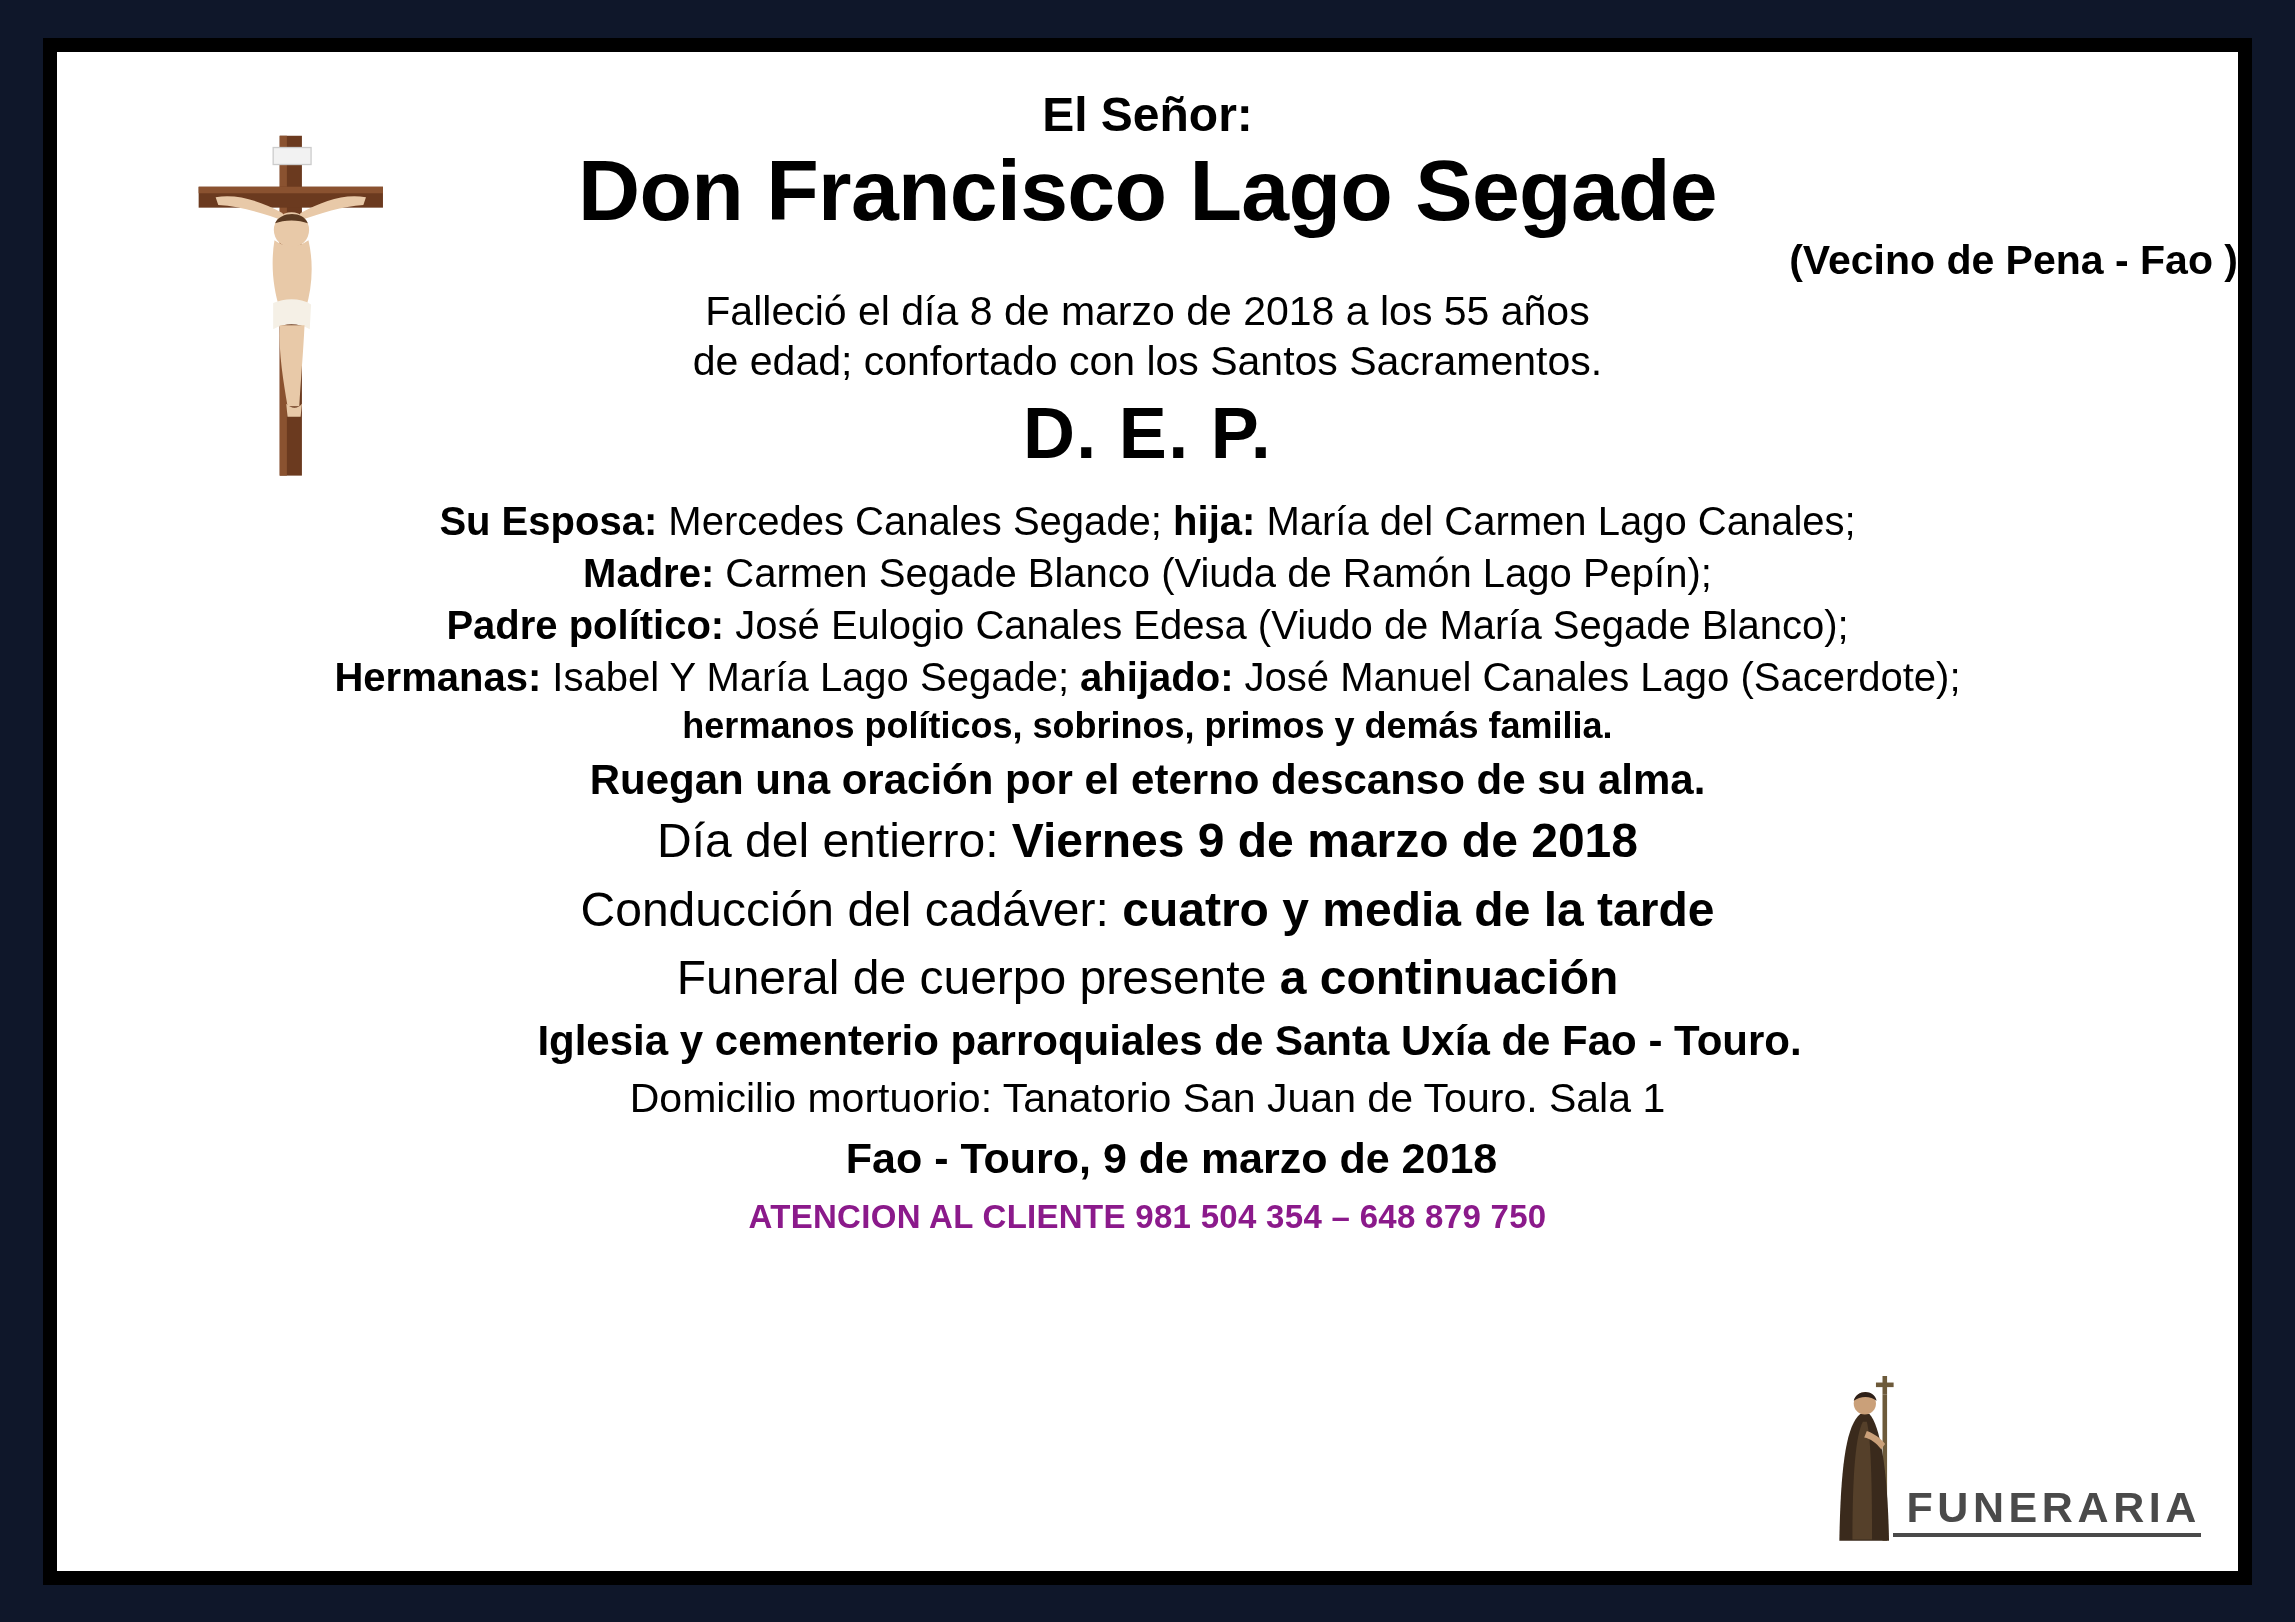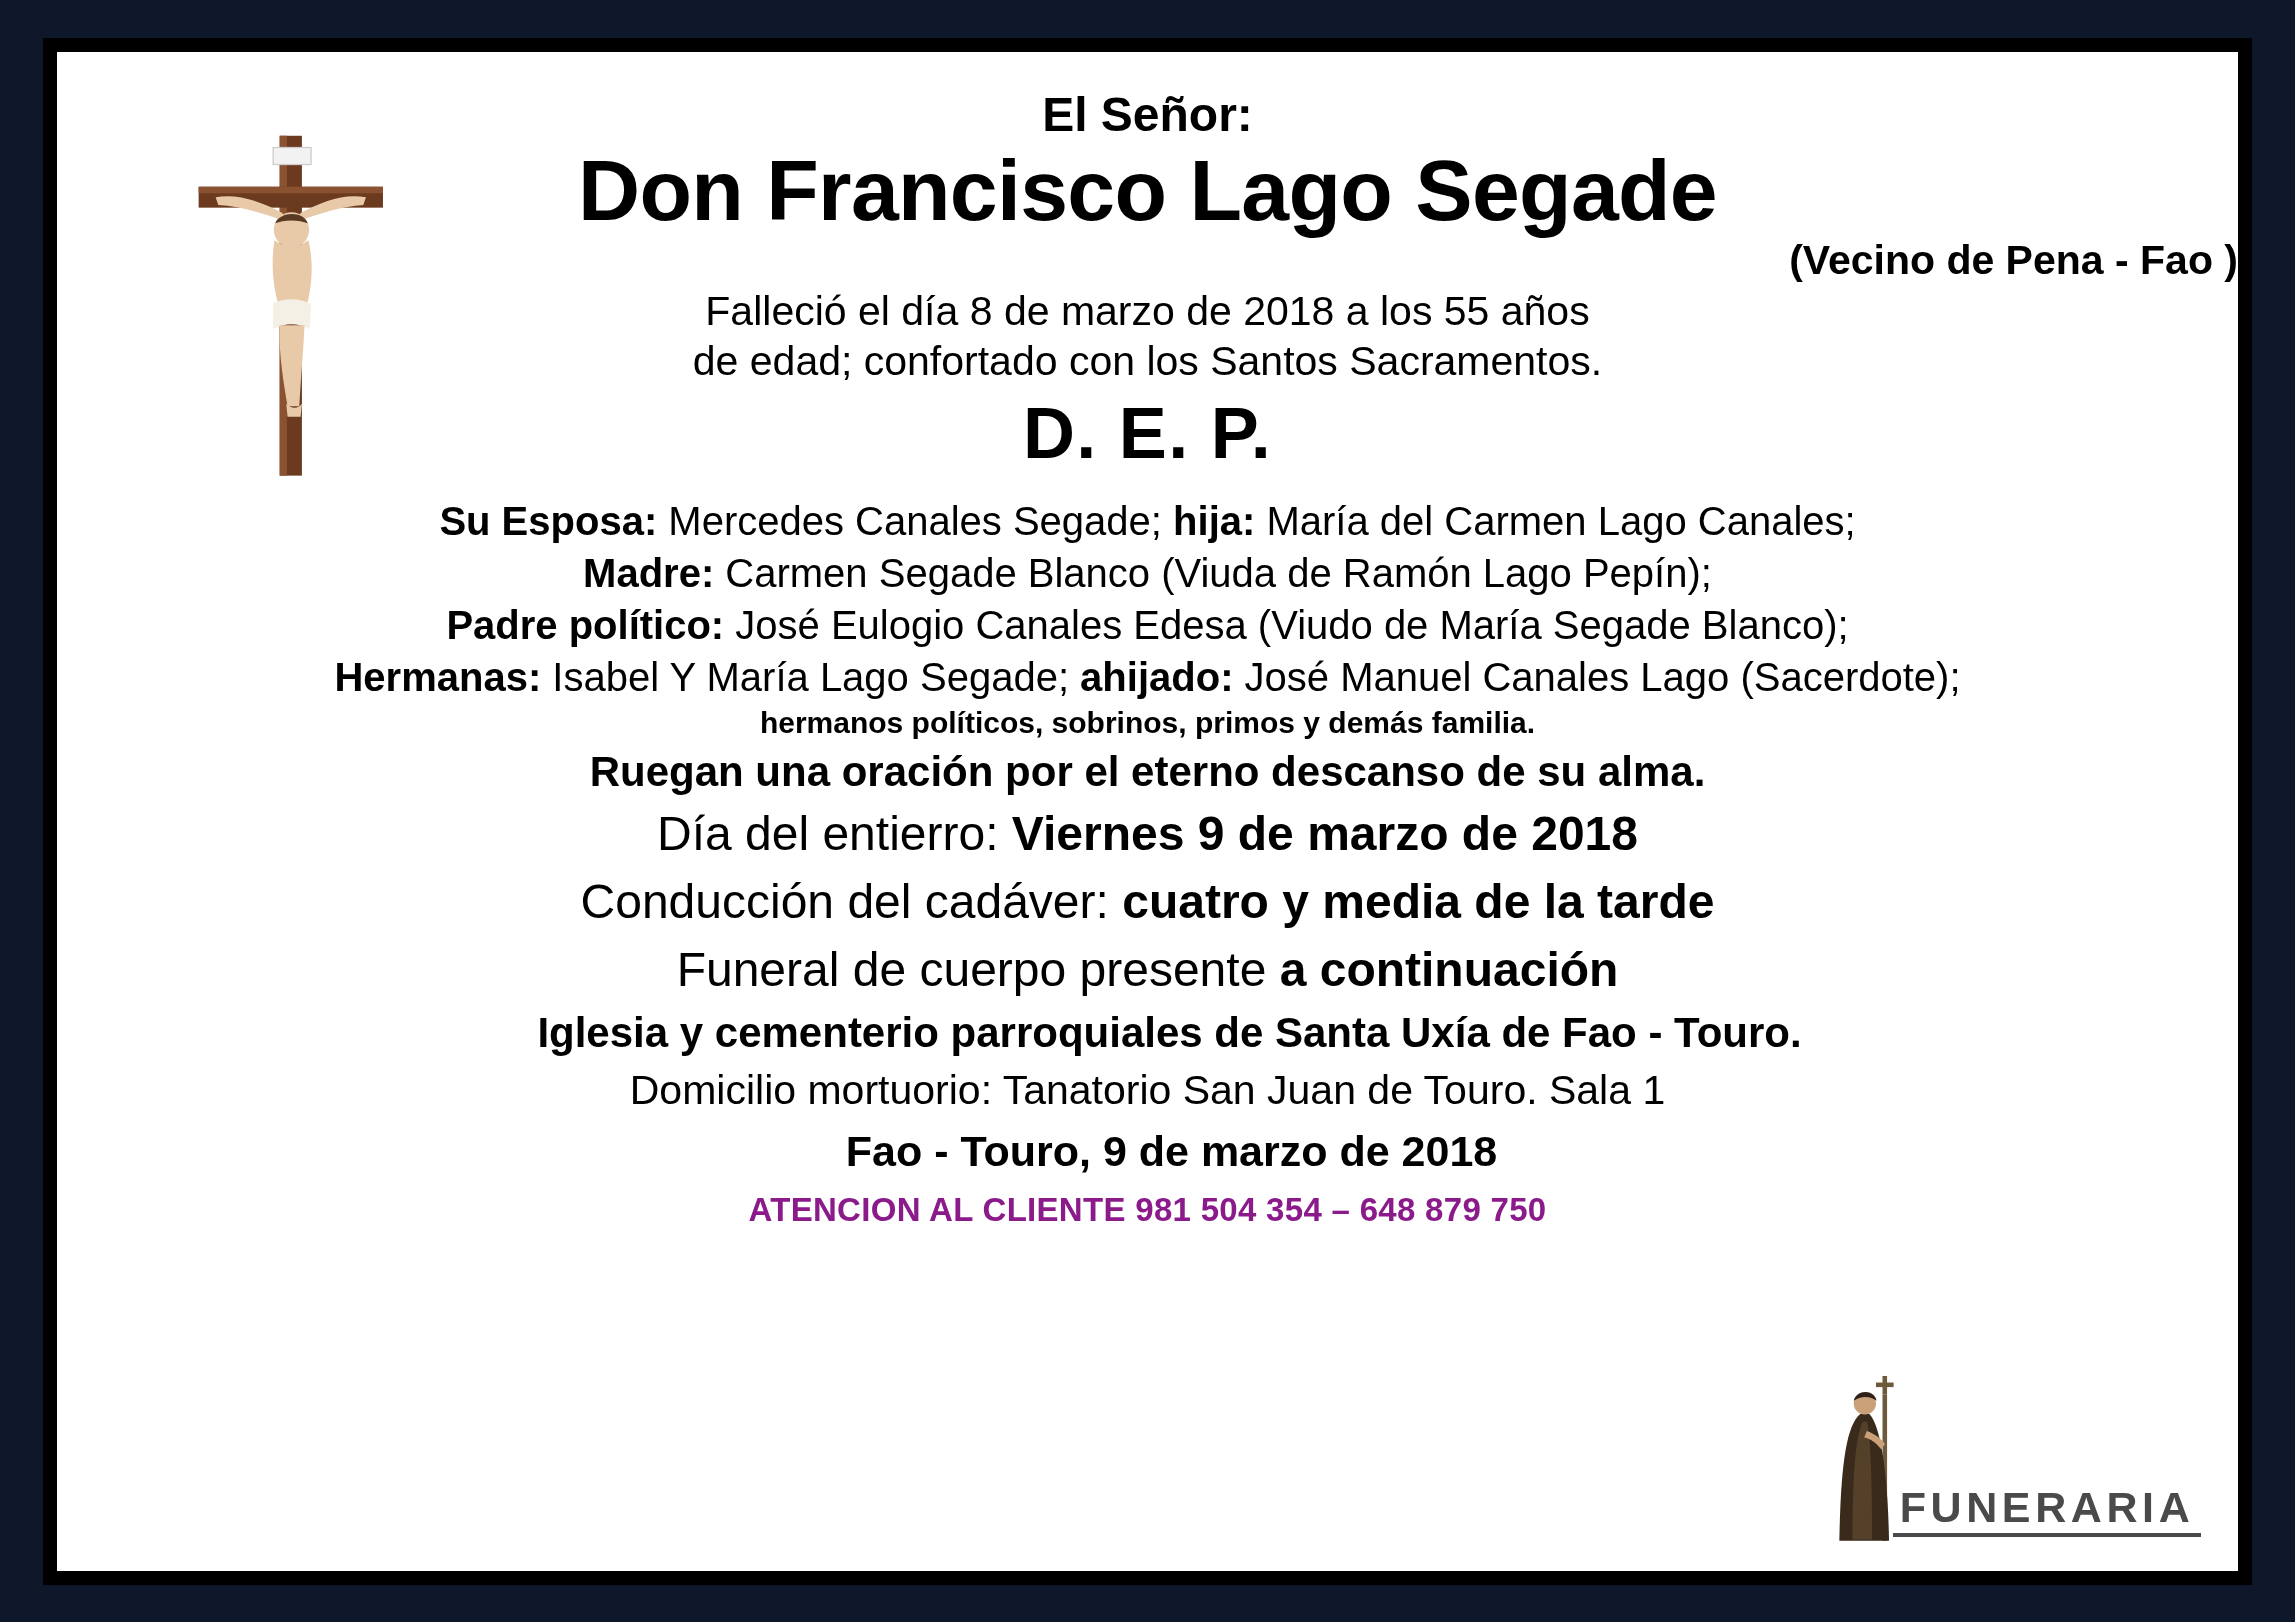--- a/index.html
+++ b/index.html
@@ -80,21 +80,21 @@
     margin-top: 9.2px;
     margin-bottom: 24px;
   }
   .l-fam {
     font-size: 40px;
     font-weight: normal;
     line-height: 1.30;
   }
   .l-fam b { font-weight: bold; }
   .l-fam-bold {
-    font-size: 30px;
+    font-size: 36px;
     font-weight: bold;
     line-height: 1.30;
   }
   .l-ruegan {
     font-size: 42px;
     font-weight: bold;
     line-height: 1.30;
     margin-top: 2.6px;
   }
   .l-evt {
@@ -137,21 +137,21 @@
   }
   .logo-figure {
     position: absolute;
     left: 18.3px; bottom: 2.6px;
     width: 79px; height: 170px;
   }
   .logo-text {
     position: absolute;
     right: 0; bottom: 6.5px;
     width: 308px;
-    text-align: center;
+    text-align: right;
   }
   .logo-line1 {
     font-size: 43px;
     font-weight: bold;
     letter-spacing: 4.6px;
     color: #4a4a4a;
     line-height: 1.0;
   }
   .logo-rule {
     height: 4.6px;

